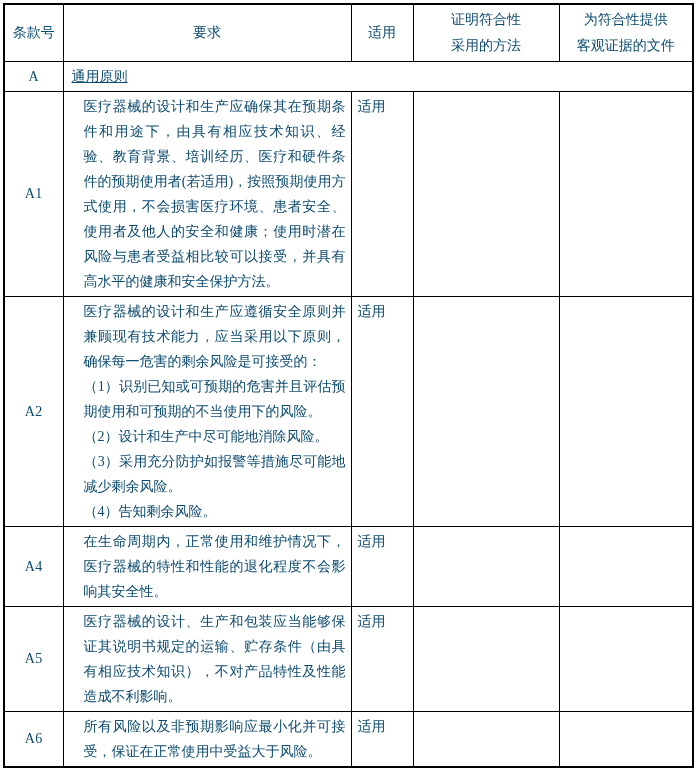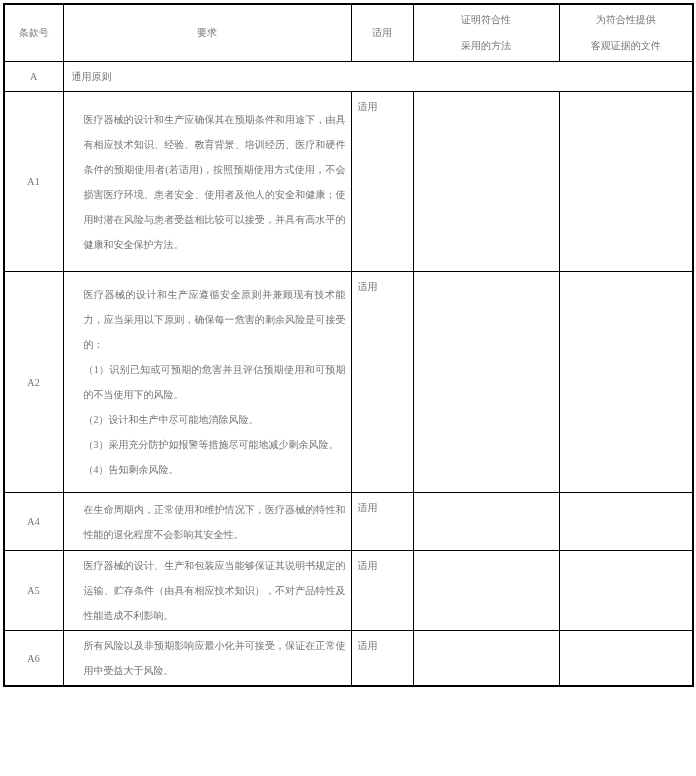--- a/index.html
+++ b/index.html
@@ -18,23 +18,23 @@
   table.checklist {
     position: absolute;
     left: 3px; top: 3px;
     width: 689px;
     border-collapse: collapse;
     table-layout: fixed;
     border: 2px solid #000000;
   }
   table.checklist th, table.checklist td {
     border: 1px solid #000000;
-    font-size: 10px;
+    font-size: 14px;
     font-weight: normal;
-    color: #737373;
+    color: #0c4a6e;
     overflow: hidden;
     box-sizing: border-box;
   }
   th.hdr {
     text-align: center;
     vertical-align: middle;
     line-height: 26px;
     white-space: pre-line;
     padding: 2px 4px;
   }
@@ -50,20 +50,21 @@
     padding: 2px 5px 2px 20px;
     line-height: 25px;
     white-space: pre-line;
     text-align: justify;
   }
   td.cell-section {
     text-align: left;
     vertical-align: middle;
     padding: 2px 5px 2px 8px;
     line-height: 25px;
+    text-decoration: underline;
   }
   td.cell-app {
     text-align: left;
     vertical-align: top;
     padding: 3px 4px 2px 6px;
     line-height: 24px;
   }
   td.cell-empty {
     vertical-align: top;
     padding: 2px 4px;

